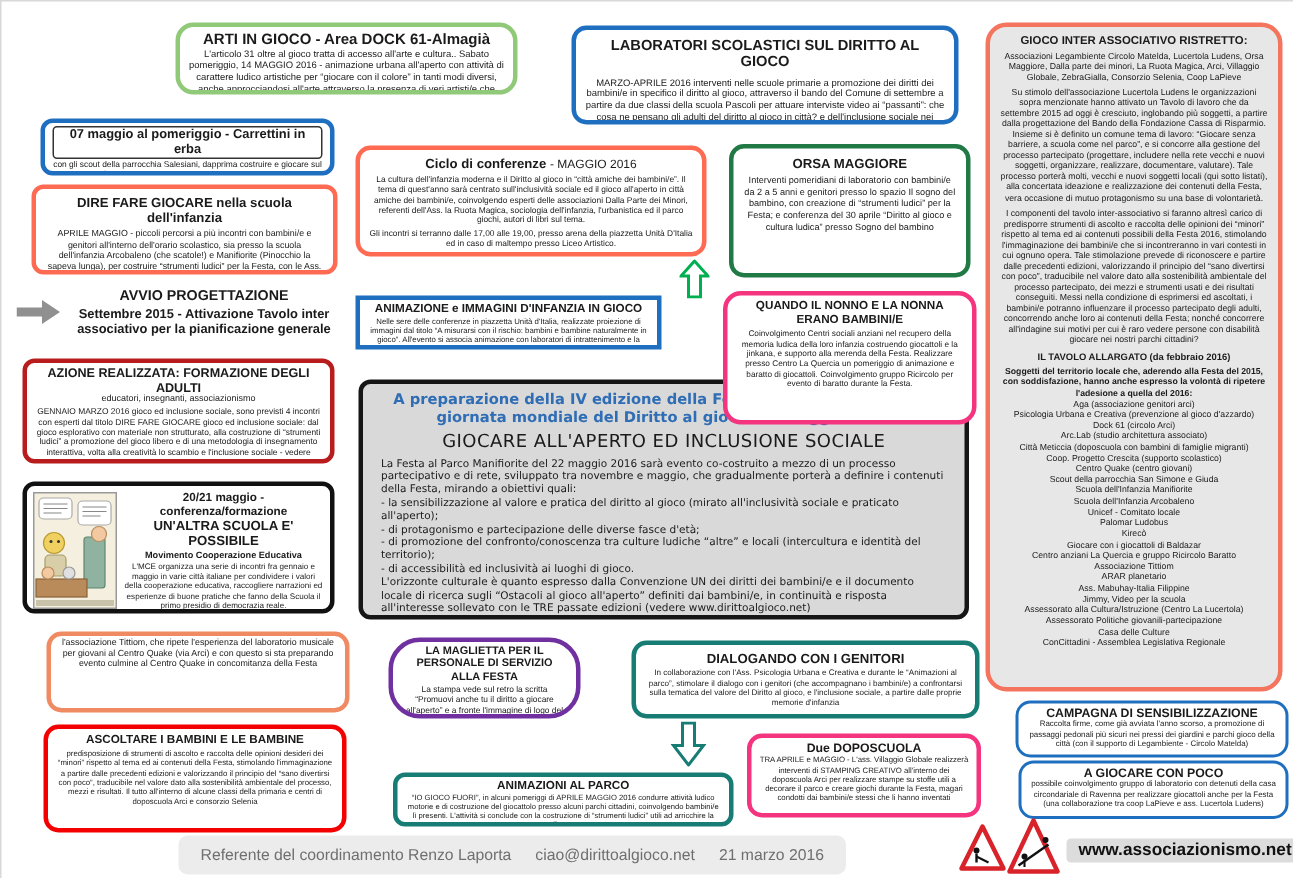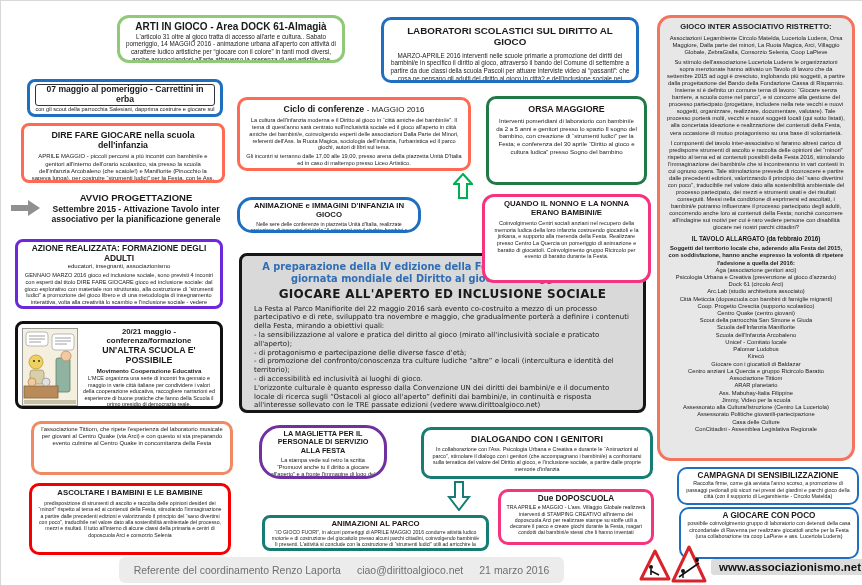--- a/index.html
+++ b/index.html
@@ -32,21 +32,21 @@
 
   .diref{left:20px;top:122px;width:204px;height:60px;border:3px solid #ff6a52;border-radius:8px}
   .diref .bt{font-size:8.8px;margin:1px 0 3px}
   .diref .bb{font-size:5.9px}
 
   .arrow-avvio{position:absolute;left:10px;top:198px}
   .avvio-text{position:absolute;left:42px;top:192px;width:186px;text-align:center}
   .avvio-text .bt{font-size:9.5px}
   .avvio-text .bb{font-size:8.6px;font-weight:700;line-height:1.2}
 
-  .azione{left:14px;top:238px;width:208px;height:70px;border:3px solid #6d28d9;border-radius:8px;padding:2px 6px}
+  .azione{left:14px;top:238px;width:208px;height:70px;border:3px solid #b91c1c;border-radius:8px;padding:2px 6px}
   .azione .bt{font-size:8.4px}
   .azione .sub{font-size:6px;margin-bottom:2px}
   .azione .bb{font-size:5.6px;line-height:1.2}
 
   .altra{left:14px;top:320px;width:208px;height:88px;border:3px solid #111;border-radius:8px;
          display:flex;gap:4px;padding:4px;text-align:center;align-items:stretch}
   .altra .cartoon{flex:0 0 56px;height:78px}
   .altra .atext{flex:1;min-width:0}
   .altra .bt1{font-size:7.8px;font-weight:700;line-height:1.1}
   .altra .bt2{font-size:8.8px;font-weight:700;line-height:1.15}
@@ -61,28 +61,28 @@
   .ascolt{left:28px;top:482px;width:202px;height:72px;border:3px solid #f40000;border-radius:10px;padding:3px 6px}
   .ascolt .bt{font-size:7.8px;margin-bottom:2px}
   .ascolt .bb{font-size:5.2px;line-height:1.22}
 
   .ciclo{left:236px;top:96px;width:234px;height:74px;border:3px solid #ff6a52;border-radius:10px}
   .ciclo .bt{font-size:8.8px;margin:1px 0 3px}
   .ciclo .rest{font-weight:400;font-size:8px}
   .ciclo .bb{font-size:5.6px;line-height:1.22}
   .ciclo .bb2{font-size:5.6px;margin-top:2px;line-height:1.22}
 
-  .animz{left:236px;top:196px;width:184px;height:36px;border:3px solid #1f6fc0;border-radius:15px;padding:2px 6px}
+  .animz{left:236px;top:196px;width:204px;height:36px;border:3px solid #1f6fc0;border-radius:0;padding:2px 6px}
   .animz .bt{font-size:7.8px;margin-bottom:1px}
   .animz .bb{font-size:5.2px;line-height:1.18}
 
   .central{left:238px;top:252px;width:407px;height:160px;border:3px solid #161616;border-radius:8px;
            background:#d9d9d9;padding:5px 12px;font-family:"DejaVu Sans",sans-serif}
   .central .t1{color:#2f6db5;font-weight:700;font-size:9.8px;line-height:1.2}
-  .central .t2{font-weight:700;font-size:12px;margin:2px 0 4px;letter-spacing:.3px}
+  .central .t2{font-weight:400;font-size:12px;margin:2px 0 4px;letter-spacing:.3px}
   .central .tx{text-align:left;font-size:7px;line-height:1.26}
   .central .bullets div{text-align:left;font-size:7px;line-height:1.26}
 
   .orsa{left:485px;top:95px;width:161px;height:89px;border:3px solid #217a46;border-radius:10px}
   .orsa .bt{font-size:8.8px;margin:2px 0 3px}
   .orsa .bb{font-size:6.1px;line-height:1.25}
 
   .quando{left:481px;top:193px;width:169px;height:89px;border:3px solid #f5347f;border-radius:12px;padding:3px 7px}
   .quando .bt{font-size:7.8px;line-height:1.15;margin-bottom:2px}
   .quando .bb{font-size:5.5px;line-height:1.22}
@@ -100,21 +100,21 @@
   .animparco .bb{font-size:5.1px;line-height:1.18}
 
   .duedopo{left:497px;top:488px;width:156px;height:56px;border:3px solid #f5347f;border-radius:10px;padding:2px 5px}
   .duedopo .bt{font-size:8.2px;margin-bottom:1px}
   .duedopo .bb{font-size:5.2px;line-height:1.2}
 
   .campagna{left:676px;top:466px;width:182px;height:38px;border:2.5px solid #1f6fc0;border-radius:10px;padding:2px 6px}
   .campagna .bt{font-size:8.2px}
   .campagna .bb{font-size:5.3px;line-height:1.2}
 
-  .agiocare{left:678px;top:506px;width:180px;height:52px;border:2.5px solid #1f6fc0;border-radius:10px;padding:2px 6px}
+  .agiocare{left:678px;top:506px;width:180px;height:39px;border:2.5px solid #1f6fc0;border-radius:10px;padding:2px 6px}
   .agiocare .bt{font-size:8.2px}
   .agiocare .bb{font-size:5.3px;line-height:1.2}
 
   .footerbar{position:absolute;left:118px;top:556px;width:445px;height:26px;background:#ececec;border-radius:6px;
              display:flex;align-items:center;justify-content:center;gap:16px;font-size:10.5px;color:#6f6f6f}
 
   .arrow-up{position:absolute;left:452px;top:172px}
   .arrow-down{position:absolute;left:446px;top:480px}
 
   .logo-triangles{position:absolute;left:638px;top:544px}

